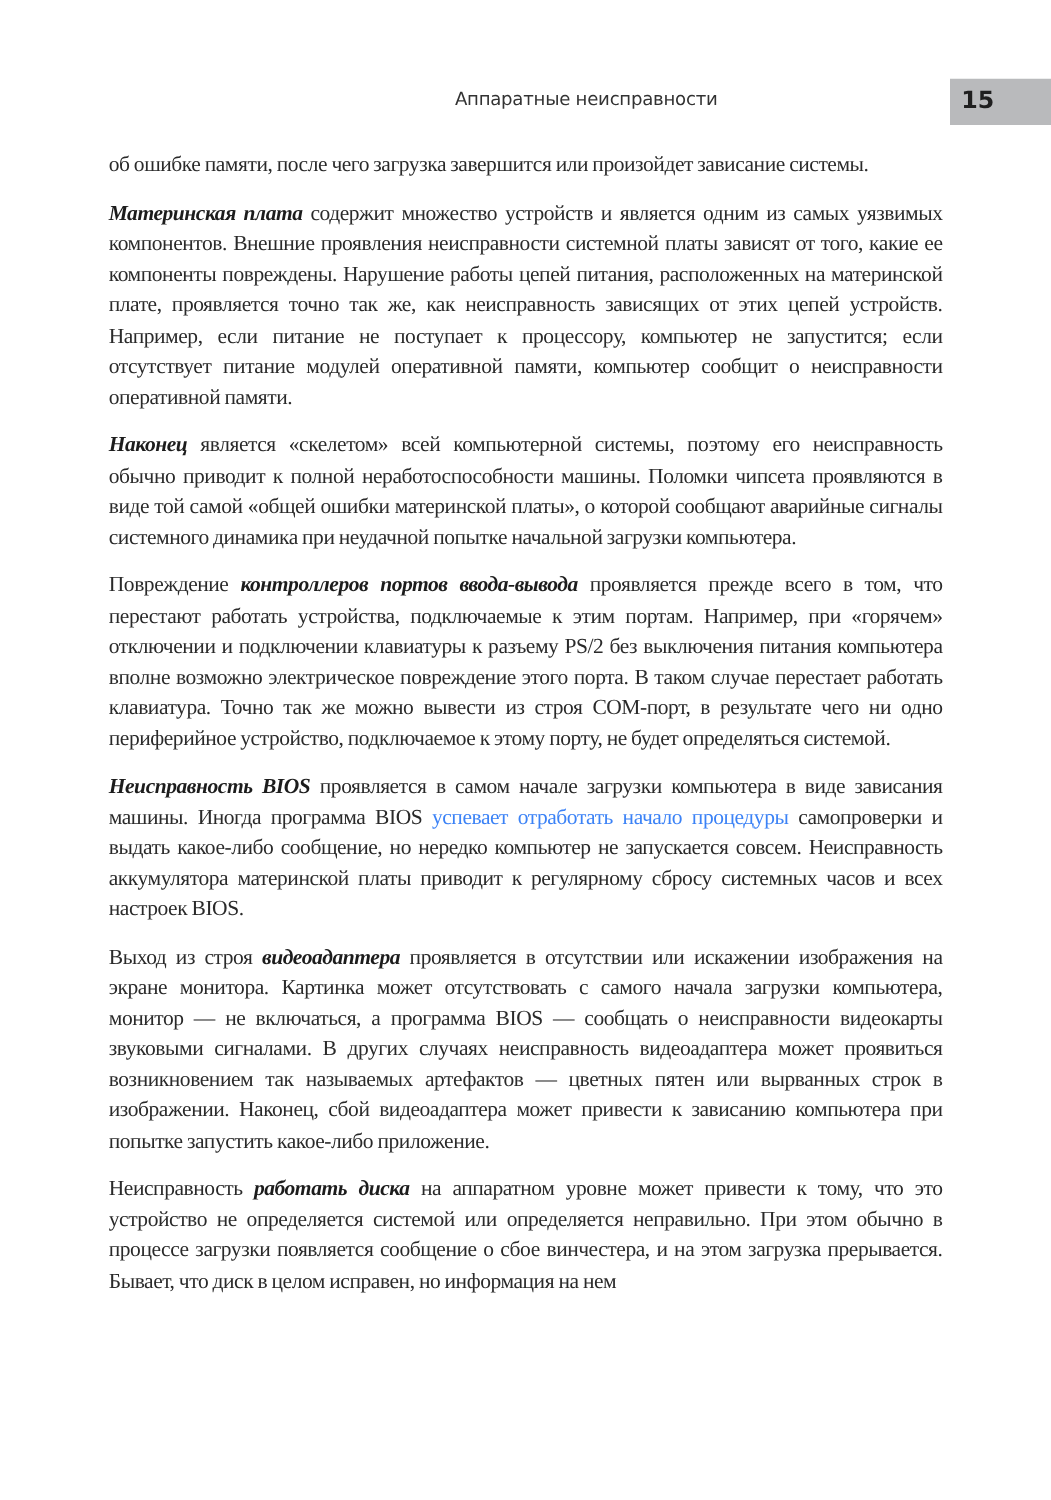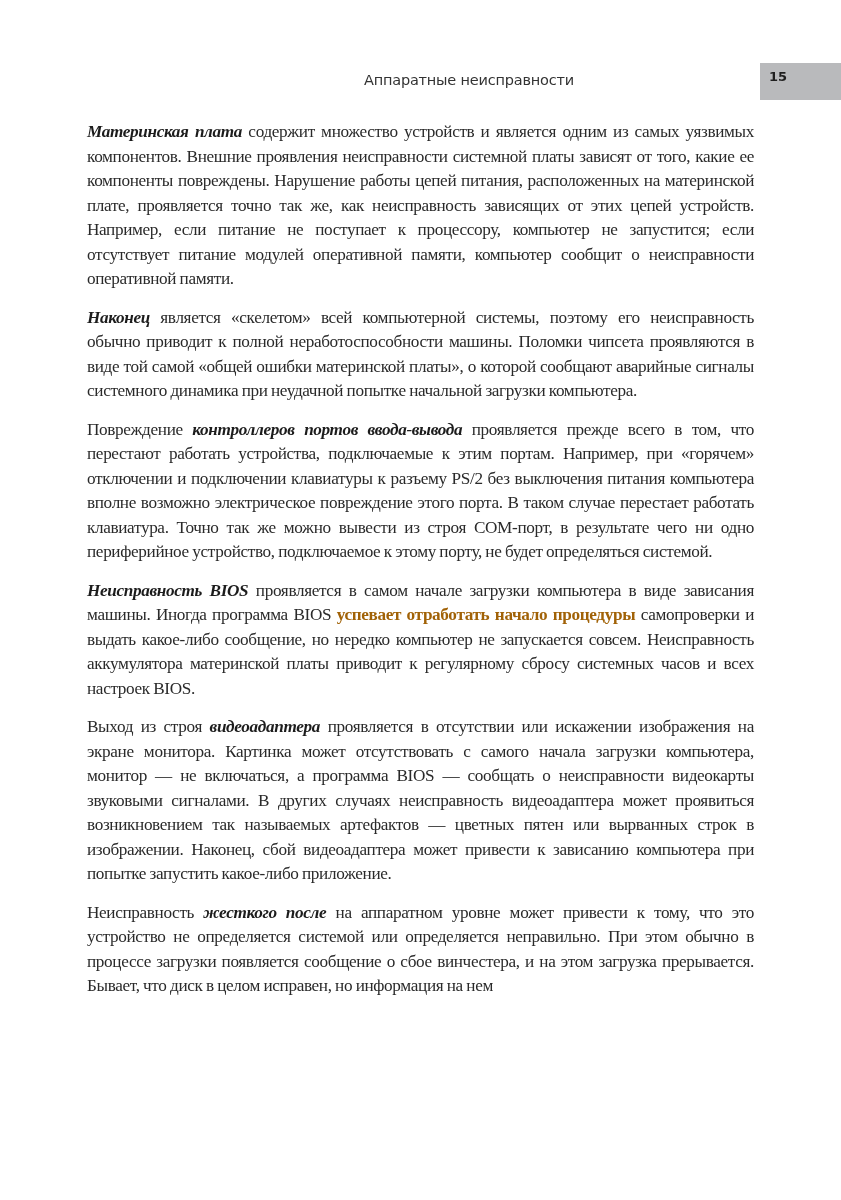--- a/index.html
+++ b/index.html
@@ -15,54 +15,57 @@
     font-family: "DejaVu Sans", "Liberation Sans", sans-serif;
     font-size: 14.5px; color: #333; letter-spacing: -0.2px;
   }
   .page-box {
     position: absolute; left: 760px; top: 0; width: 81px; height: 37px;
     background: #b9babc;
   }
   .page-num {
     position: absolute; left: 9px; top: 6px;
     font-family: "DejaVu Sans", "Liberation Sans", sans-serif;
-    font-weight: bold; font-size: 13px; color: #1f1f1f;
+    font-weight: bold; font-size: 19px; color: #1f1f1f;
   }
   .body-text {
     position: absolute; left: 87px; top: 120px; width: 667px;
   }
   p {
     margin: 0 0 14px 0; font-size: 17.2px; line-height: 24.5px;
     text-align: justify; hyphens: manual; letter-spacing: -0.35px; word-spacing: -0.5px;
   }
   b, .strong { font-weight: bold; color: #1c1c1c; font-style: italic; }
-  .semi { font-weight: bold; color: #a16207; }
+  .semi { font-weight: normal; color: #3b82f6; }
 </style>
 </head>
 <body>
 
 <div class="header">
   <span class="running-title">Аппаратные неисправности</span>
   <div class="page-box">
     <span class="page-num">15</span>
   </div>
 </div>
 
 <div class="body-text">
+  <p>
+    <span>об ошибке памяти, после чего загрузка завершится или произойдет зависание системы.</span>
+  </p>
   <p>
     <b>Материнская плата</b><span> содержит множество устройств и является одним из самых уязвимых компонентов. Внешние проявления неисправности системной платы зависят от того, какие ее компоненты повреждены. Нарушение работы цепей питания, расположенных на материнской плате, проявляется точно так же, как неисправность зависящих от этих цепей устройств. Например, если питание не поступает к процессору, компьютер не запустится; если отсутствует питание модулей оперативной памяти, компьютер сообщит о неисправности оперативной памяти.</span>
   </p>
   <p>
     <b>Наконец</b><span> является «скелетом» всей компьютерной системы, поэтому его неисправность обычно приводит к полной неработоспособности машины. Поломки чипсета проявляются в виде той самой «общей ошибки материнской платы», о которой сообщают аварийные сигналы системного динамика при неудачной попытке начальной загрузки компьютера.</span>
   </p>
   <p>
     <span>Повреждение </span><b>контроллеров портов ввода-вывода</b><span> проявляется прежде всего в том, что перестают работать устройства, подключаемые к этим портам. Например, при «горячем» отключении и подключении клавиатуры к разъему PS/2 без выключения питания компьютера вполне возможно электрическое повреждение этого порта. В таком случае перестает работать клавиатура. Точно так же можно вывести из строя COM-порт, в результате чего ни одно периферийное устройство, подключаемое к этому порту, не будет определяться системой.</span>
   </p>
   <p>
     <b>Неисправность BIOS</b><span> проявляется в самом начале загрузки компьютера в виде зависания машины. Иногда программа BIOS </span><span class="semi">успевает отработать начало процедуры</span><span> самопроверки и выдать какое-либо сообщение, но нередко компьютер не запускается совсем. Неисправность аккумулятора материнской платы приводит к регулярному сбросу системных часов и всех настроек BIOS.</span>
   </p>
   <p>
     <span>Выход из строя </span><b>видеоадаптера</b><span> проявляется в отсутствии или искажении изображения на экране монитора. Картинка может отсутствовать с самого начала загрузки компьютера, монитор — не включаться, а программа BIOS — сообщать о неисправности видеокарты звуковыми сигналами. В других случаях неисправность видеоадаптера может проявиться возникновением так называемых артефактов — цветных пятен или вырванных строк в изображении. Наконец, сбой видеоадаптера может привести к зависанию компьютера при попытке запустить какое-либо приложение.</span>
   </p>
   <p>
-    <span>Неисправность </span><b>жесткого после</b><span> на аппаратном уровне может привести к тому, что это устройство не определяется системой или определяется неправильно. При этом обычно в процессе загрузки появляется сообщение о сбое винчестера, и на этом загрузка прерывается. Бывает, что диск в целом исправен, но информация на нем</span>
+    <span>Неисправность </span><b>работать диска</b><span> на аппаратном уровне может привести к тому, что это устройство не определяется системой или определяется неправильно. При этом обычно в процессе загрузки появляется сообщение о сбое винчестера, и на этом загрузка прерывается. Бывает, что диск в целом исправен, но информация на нем</span>
   </p>
 </div>
 
 </body></html>

